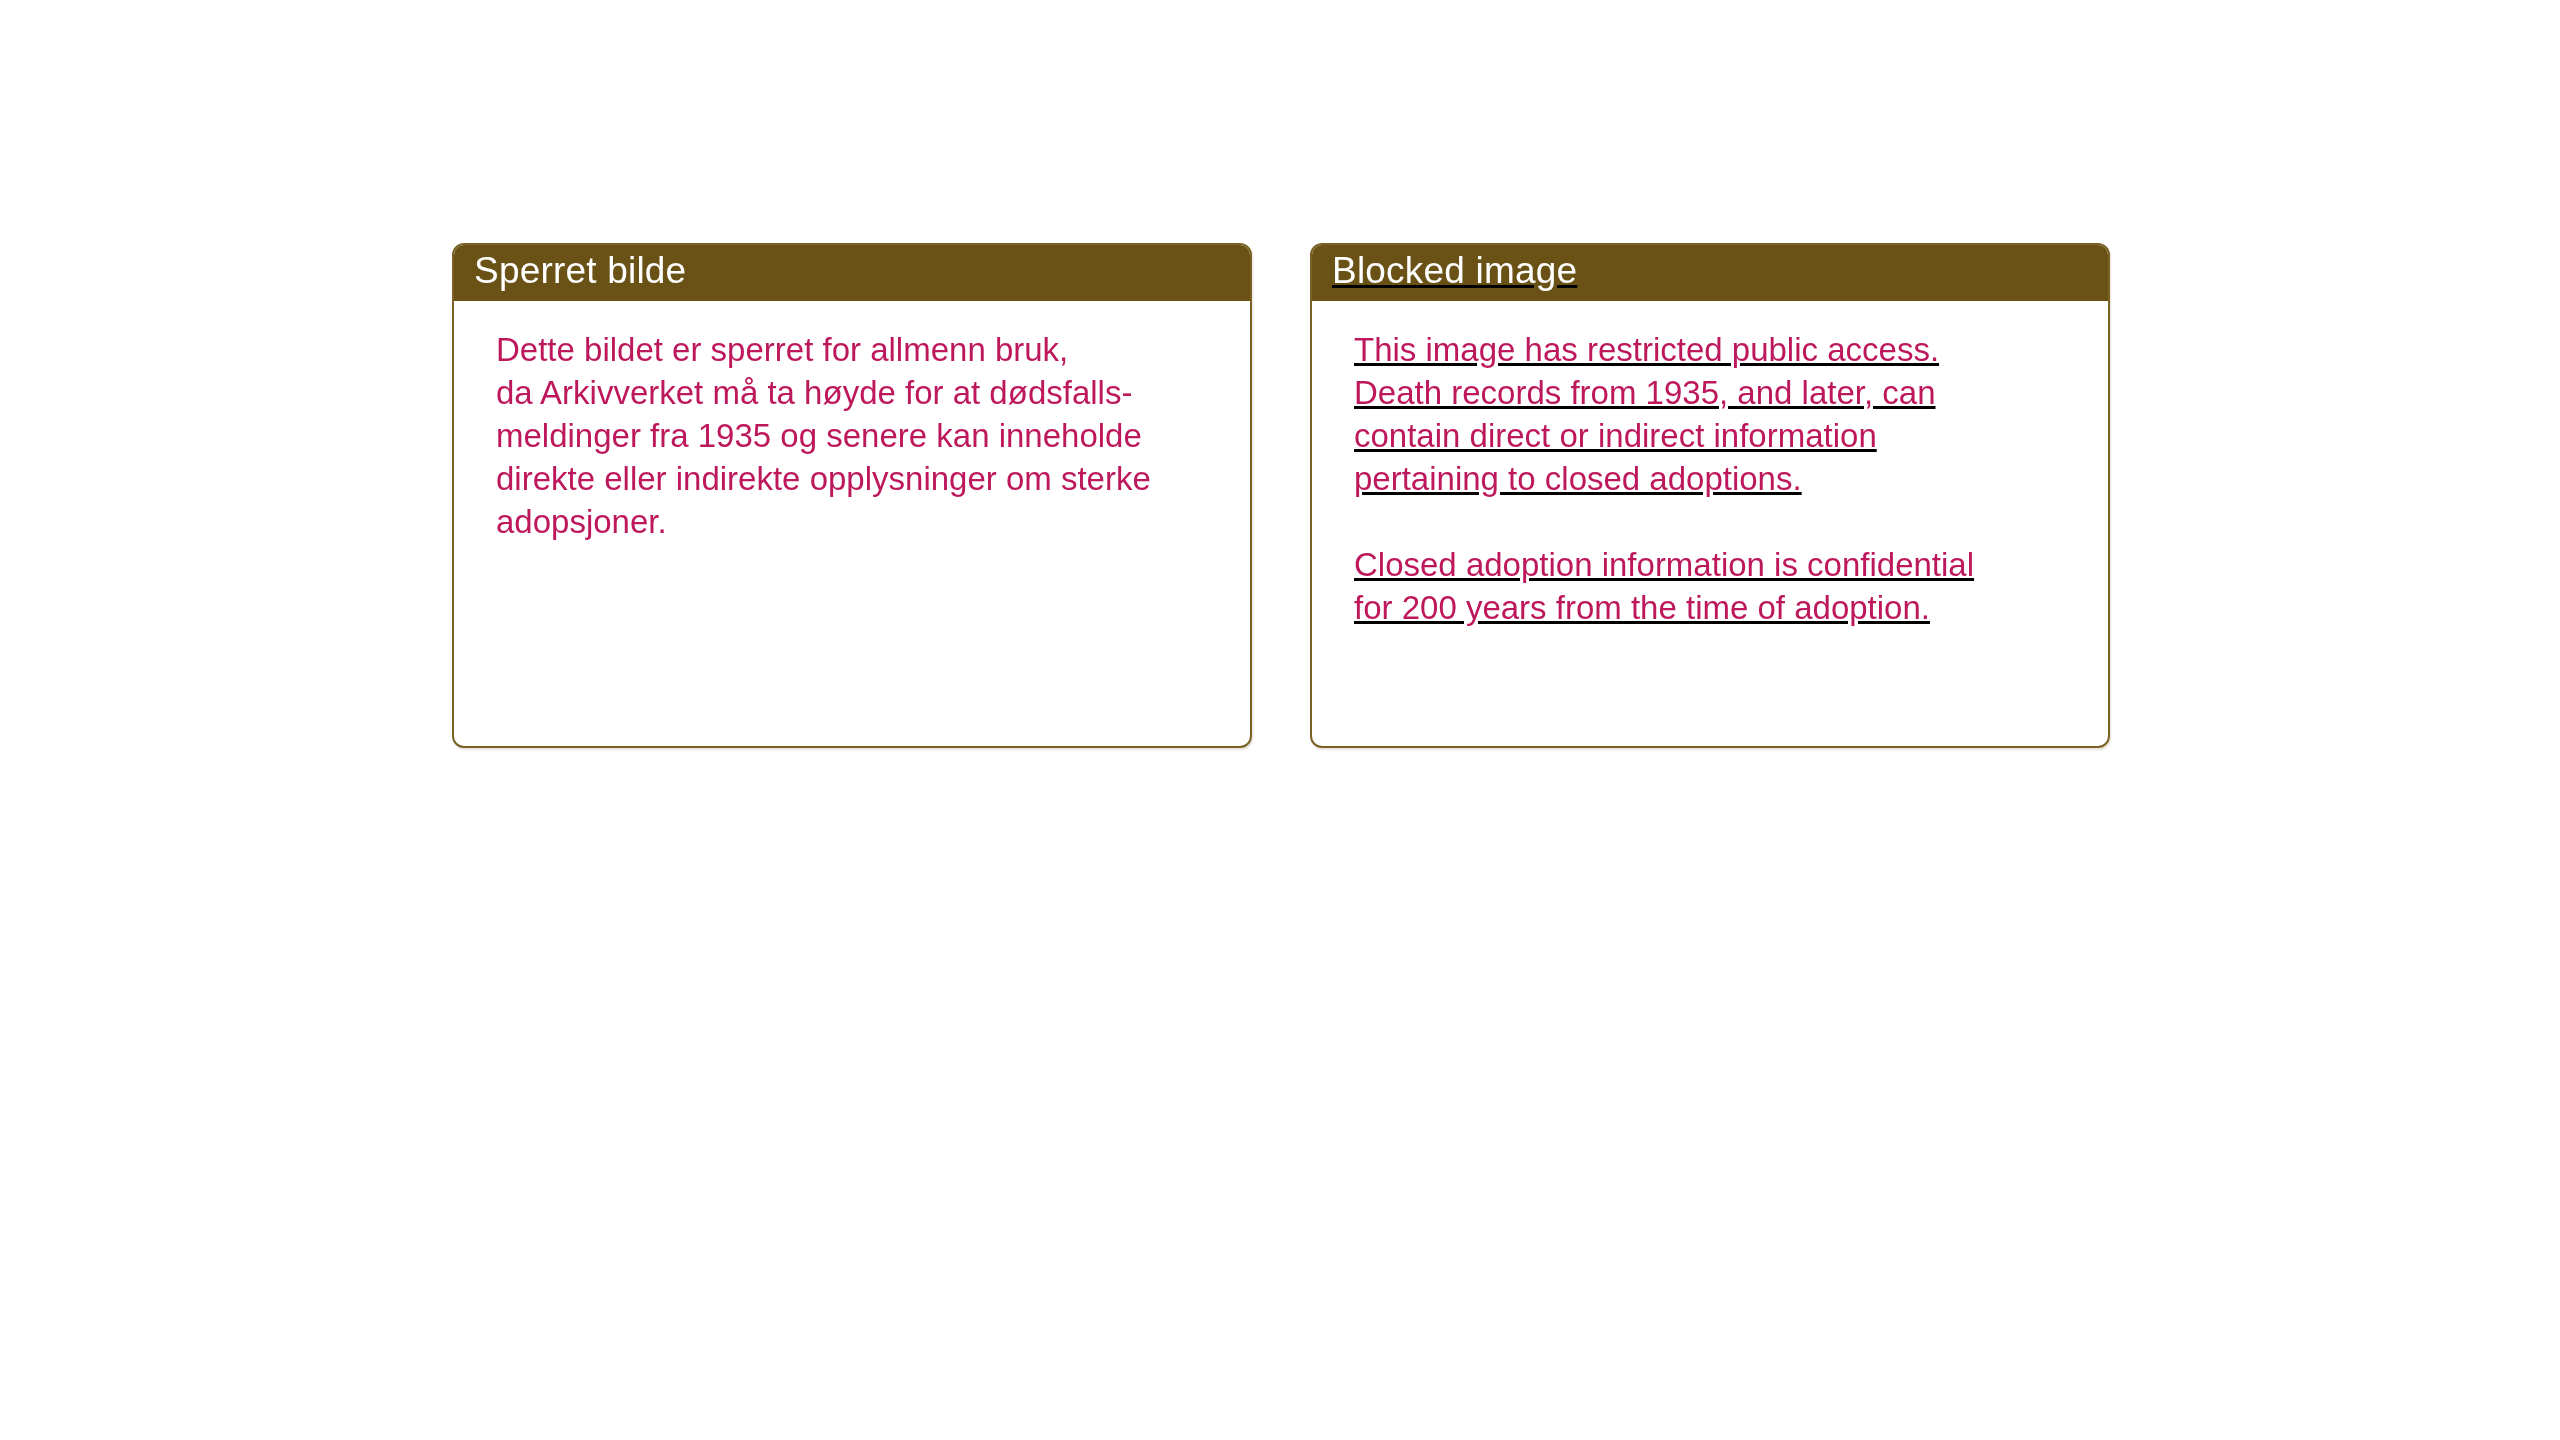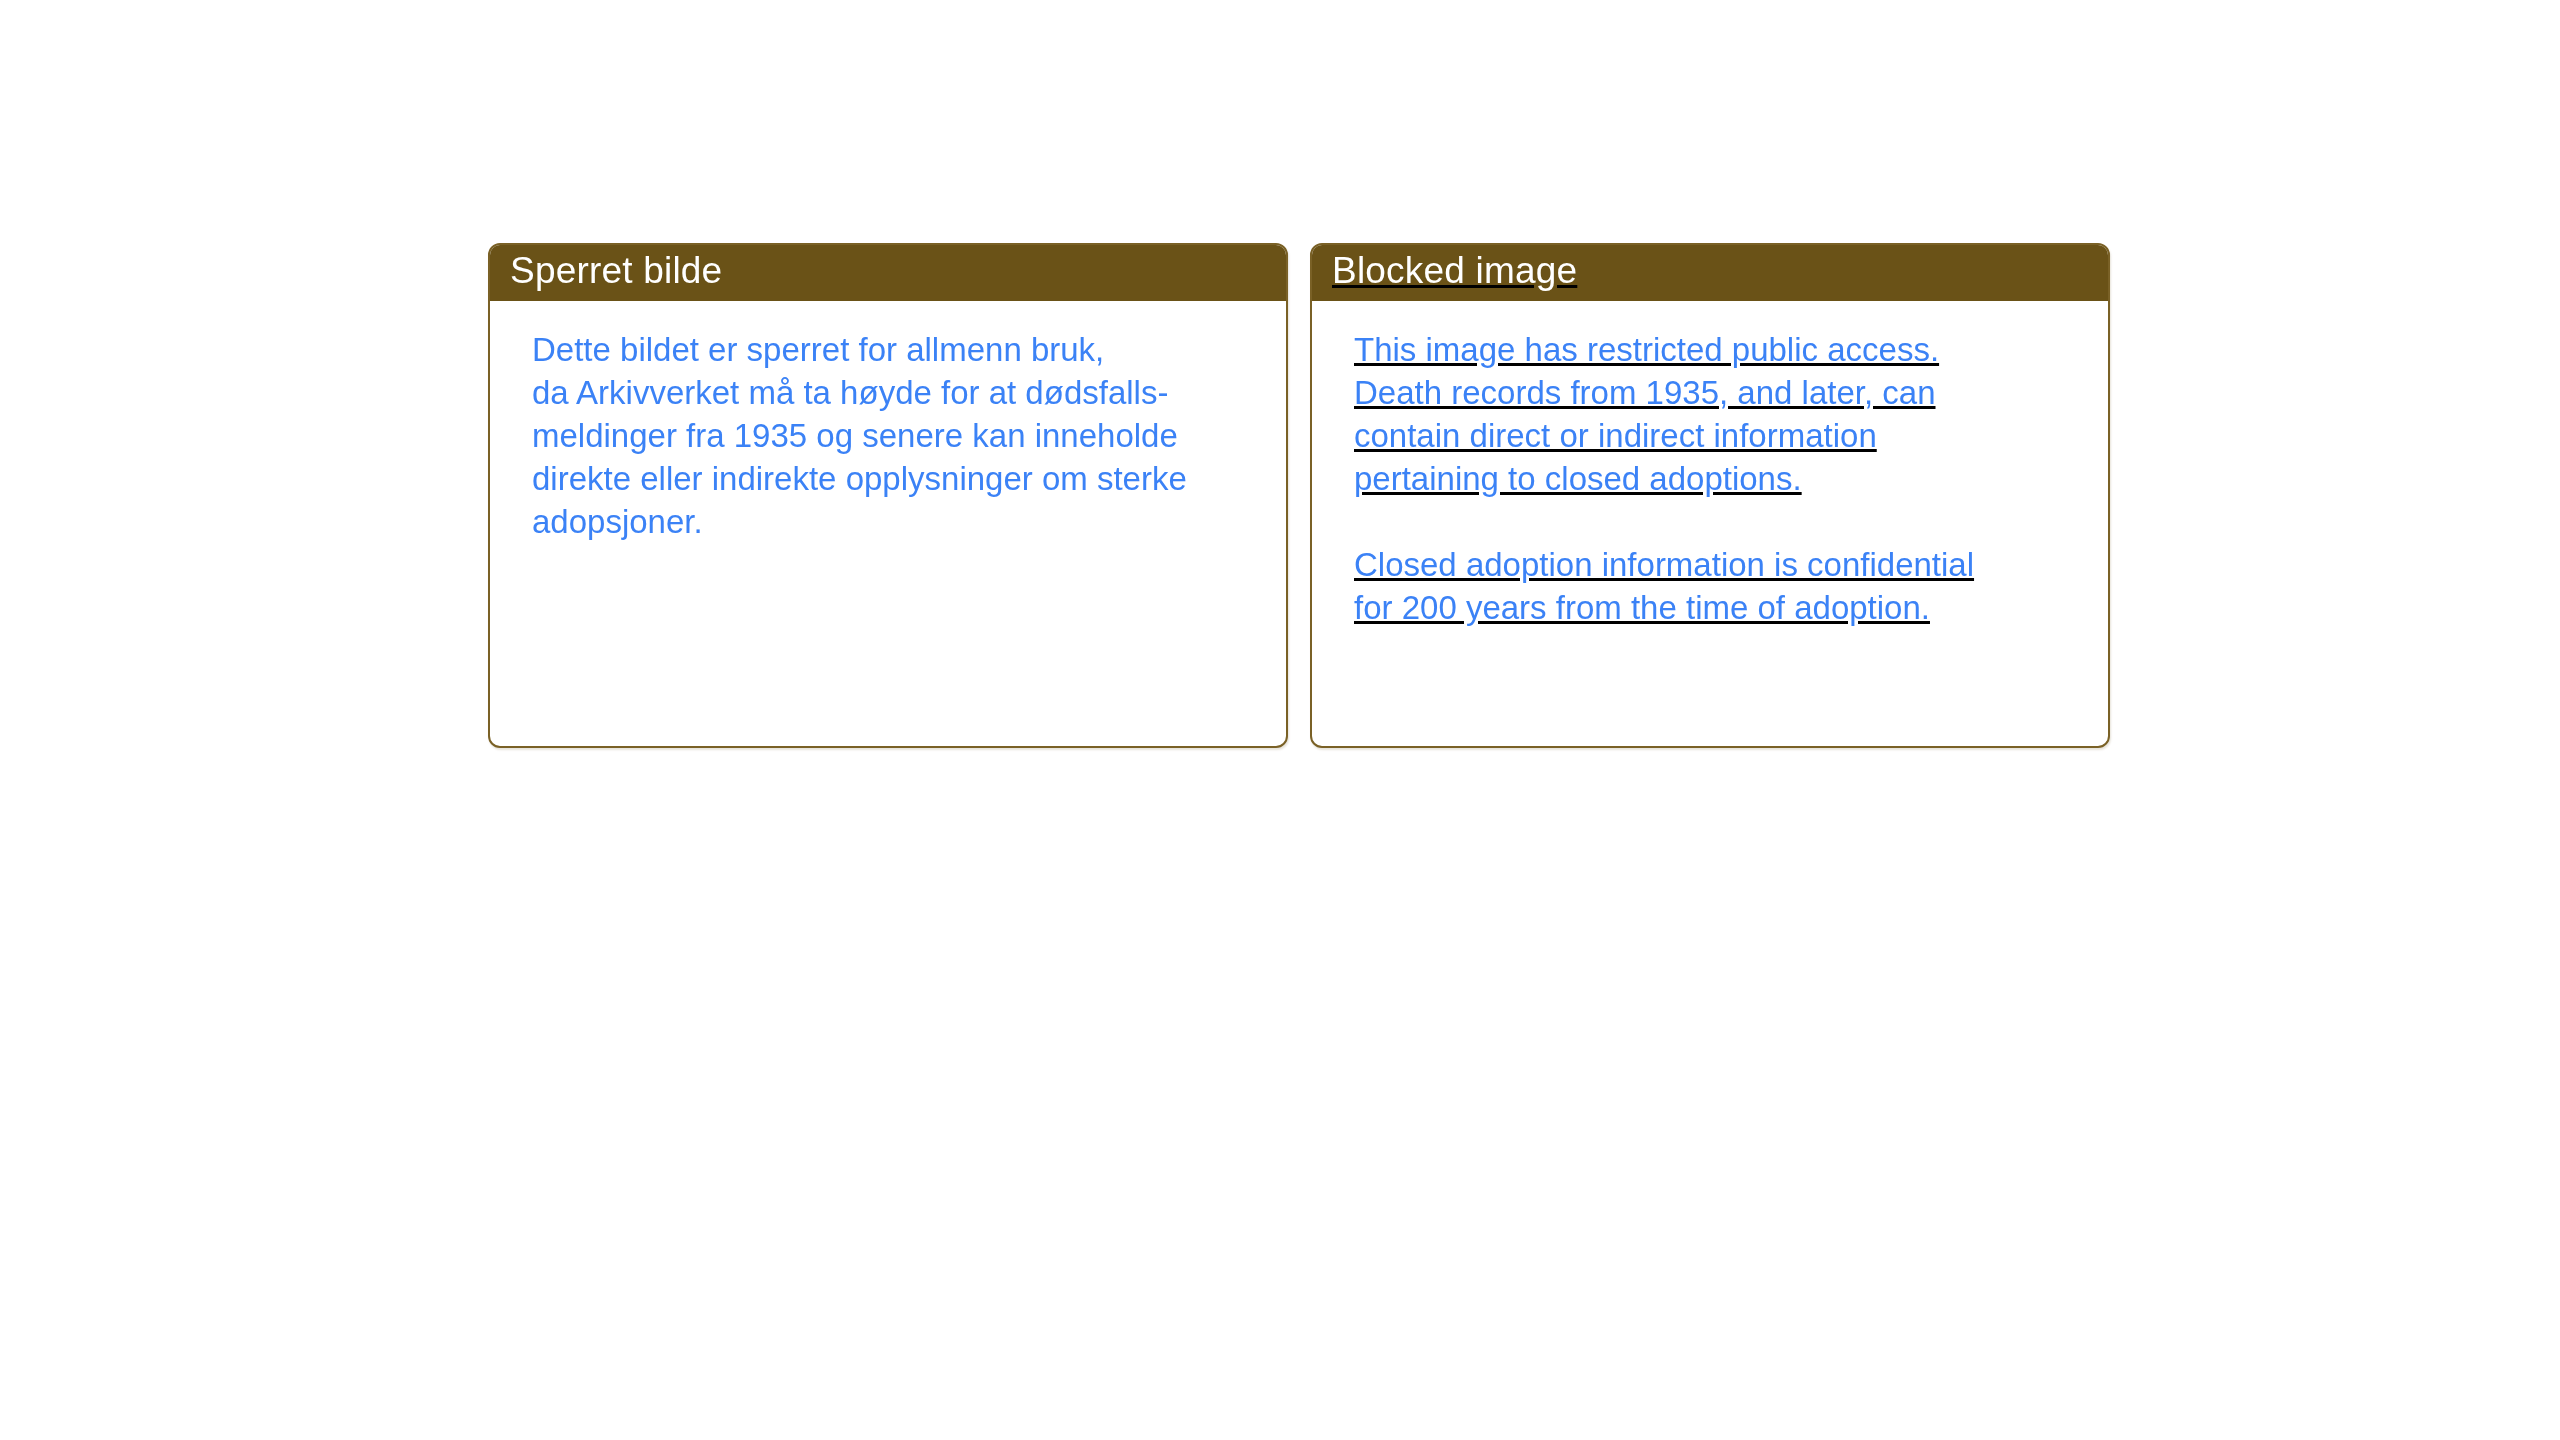--- a/index.html
+++ b/index.html
@@ -19,41 +19,41 @@
     top: 243px;
     width: 800px;
     height: 505px;
     box-sizing: border-box;
     background: #ffffff;
     border: 2px solid #7a6126;
     border-radius: 12px;
     overflow: hidden;
     box-shadow: 1px 2px 2px rgba(120, 100, 50, 0.18);
   }
-  .notice-card.left  { left: 452px; margin-left: 36px; }
+  .notice-card.left  { left: 452px; }
   .notice-card.right { left: 1310px; text-decoration: underline; }
   .card-header {
     background: #6a5217;
     height: 58px;
     display: flex;
     align-items: center;
     padding: 0 22px;
     margin: -2px -2px 0 -2px; 
     border-radius: 10px 10px 0 0;
   }
   .card-title {
     color: #ffffff;
     font-size: 37px;
     line-height: 1;
     letter-spacing: 0.2px;
     padding-bottom: 3px;
   }
   .card-body {
     padding: 27px 38px 0 42px;
-    color: #3b82f6;
+    color: #be185d;
     font-size: 33px;
     line-height: 43px;
   }
   .card-body p {
     margin: 0;
     white-space: pre-line;
   }
   .card-body p + p {
     margin-top: 43px;
   }

